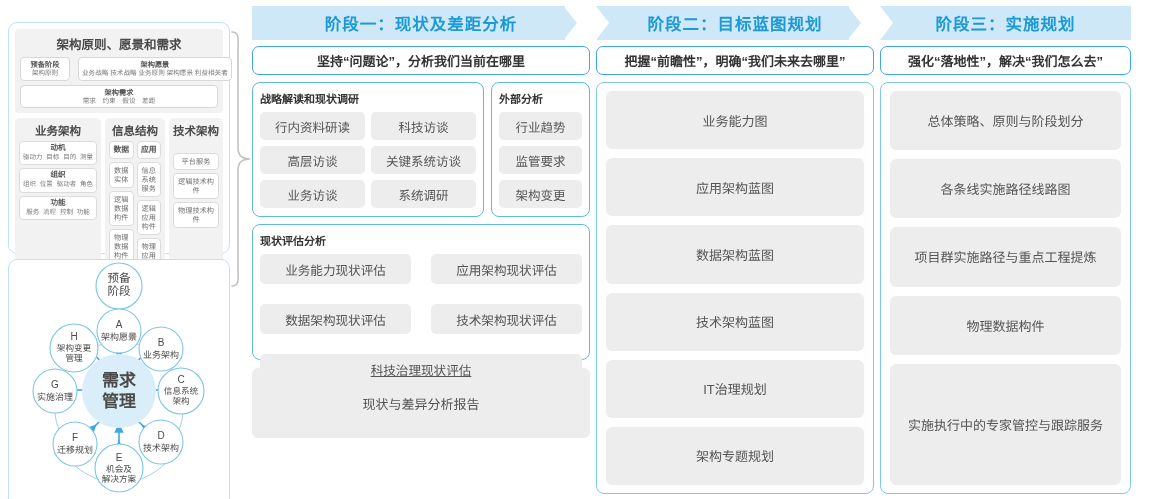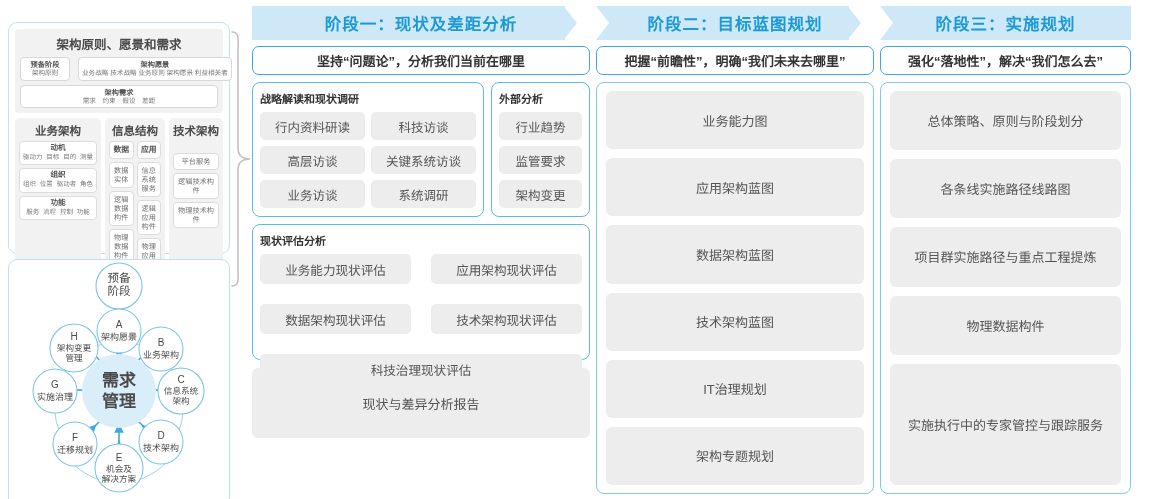--- a/index.html
+++ b/index.html
@@ -114,21 +114,21 @@
   .col1{display:flex;flex-direction:column;gap:6px;}
   .col1 .gitem{height:28px;font-family:Liberation Serif, serif;}
 
   .p1-assess{margin-top:7px;height:136px;}
   .assess-grid{display:grid;grid-template-columns:1fr 1fr;gap:20px;}
   .assess-item{
     background:#ededed;border-radius:5px;height:30px;
     display:flex;align-items:center;justify-content:center;
     font-size:12.6px;color:#555;white-space:nowrap;
   }
-  .assess-wide{grid-column:1 / span 2;}
+  .assess-wide{grid-column:1 / span 2;text-decoration:underline;}
 
   .p1-report{
     margin-top:8px;height:70px;background:#ededed;border-radius:6px;
     display:flex;align-items:center;justify-content:center;
     font-size:13px;color:#555;
   }
 
   
   .phase-card{
     position:absolute;left:0;right:0;top:76px;bottom:0;

